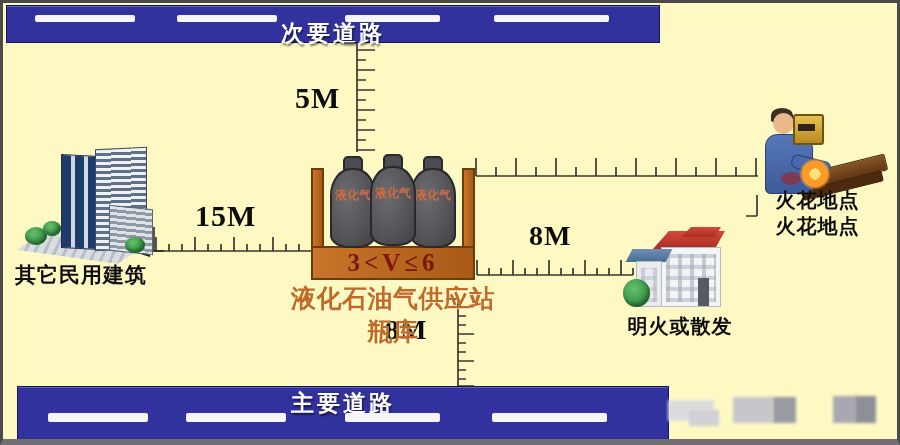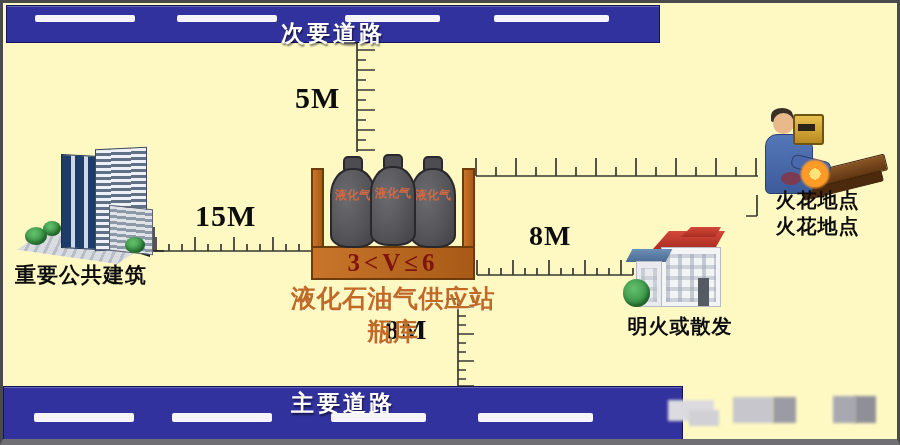--- a/index.html
+++ b/index.html
@@ -84,21 +84,21 @@
 <div id="scene">
 
   <div class="abs road" style="left:3px;top:2px;width:652px;height:36px;">
     <div class="dash" style="left:28px;top:9px;width:100px;height:7px;"></div>
     <div class="dash" style="left:170px;top:9px;width:100px;height:7px;"></div>
     <div class="dash" style="left:338px;top:9px;width:95px;height:7px;"></div>
     <div class="dash" style="left:487px;top:9px;width:115px;height:7px;"></div>
     <div class="road-label" style="top:12px;">次要道路</div>
   </div>
 
-  <div class="abs road" style="left:0;top:383px;width:650px;height:52px;padding-left:28px;">
+  <div class="abs road" style="left:14px;top:383px;width:650px;height:52px;">
     <div class="road-label" style="top:1px;">主要道路</div>
     <div class="dash" style="left:30px;top:26px;width:100px;height:9px;"></div>
     <div class="dash" style="left:168px;top:26px;width:100px;height:9px;"></div>
     <div class="dash" style="left:327px;top:26px;width:95px;height:9px;"></div>
     <div class="dash" style="left:474px;top:26px;width:115px;height:9px;"></div>
   </div>
 
   <svg class="abs ruler" style="left:335px;top:37px;" width="44" height="116">
     <path d="M19 3 V112 M19 3 H6 M19 10 h18 M19 20 h9 M19 30 h18 M19 40 h9 M19 50 h18 M19 60 h9 M19 70 h18 M19 80 h9 M19 90 h18 M19 100 h9 M19 110 h18"></path>
   </svg>
@@ -157,21 +157,21 @@
 
   <div class="abs" style="left:14px;top:142px;width:135px;height:120px;">
     <div class="abs plaza" style="left:0;top:85px;width:132px;height:34px;"></div>
     <div class="abs stripes-b" style="left:44px;top:10px;width:36px;height:92px;transform:skewY(3deg);"></div>
     <div class="abs stripes-a" style="left:78px;top:3px;width:50px;height:100px;transform:skewY(-3deg);"></div>
     <div class="abs stripes-c" style="left:92px;top:62px;width:42px;height:44px;transform:skewY(6deg);"></div>
     <div class="tree" style="left:8px;top:82px;width:22px;height:18px;"></div>
     <div class="tree" style="left:26px;top:76px;width:18px;height:15px;"></div>
     <div class="tree" style="left:108px;top:92px;width:20px;height:16px;"></div>
   </div>
-  <div class="caption" style="left:8px;top:258px;width:140px;">重要公共建筑</div>
+  <div class="caption" style="left:8px;top:258px;width:140px;">其它民用建筑</div>
 
   <div class="abs" style="left:620px;top:224px;width:105px;height:85px;">
     <div class="abs roof-red" style="left:30px;top:4px;width:72px;height:18px;clip-path:polygon(0 100%,22% 0,100% 0,86% 100%);"></div>
     <div class="abs roof-red" style="left:58px;top:0;width:40px;height:10px;clip-path:polygon(0 100%,25% 0,100% 0,85% 100%);"></div>
     <div class="abs wall" style="left:38px;top:20px;width:60px;height:60px;">
       <div class="windows"></div>
       <div class="abs" style="left:36px;top:30px;width:11px;height:28px;background:#565b63;"></div>
     </div>
     <div class="abs roof-blue" style="left:6px;top:22px;width:40px;height:13px;transform:skewX(-28deg);"></div>
     <div class="abs wall" style="left:13px;top:34px;width:26px;height:46px;background:#e9ebee;">

